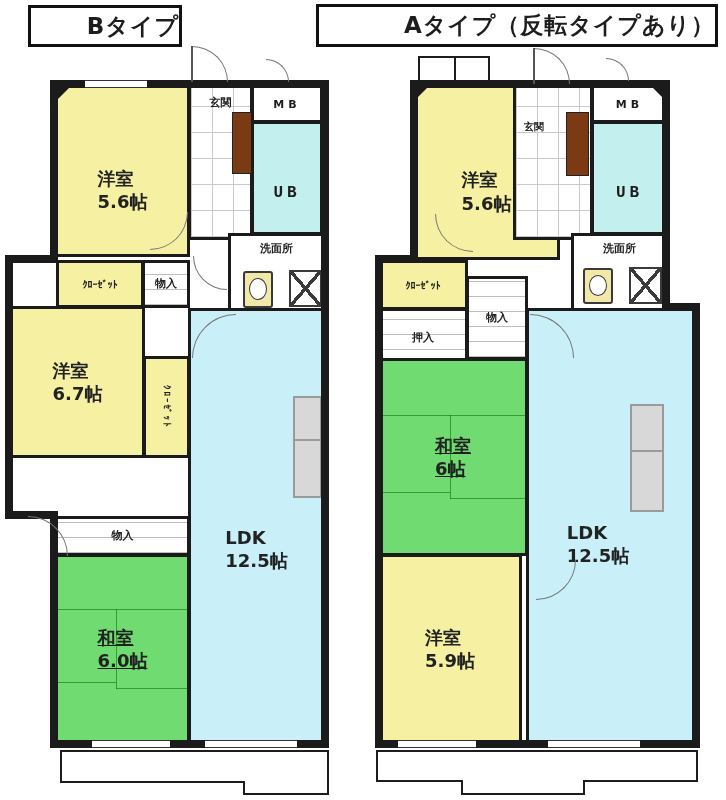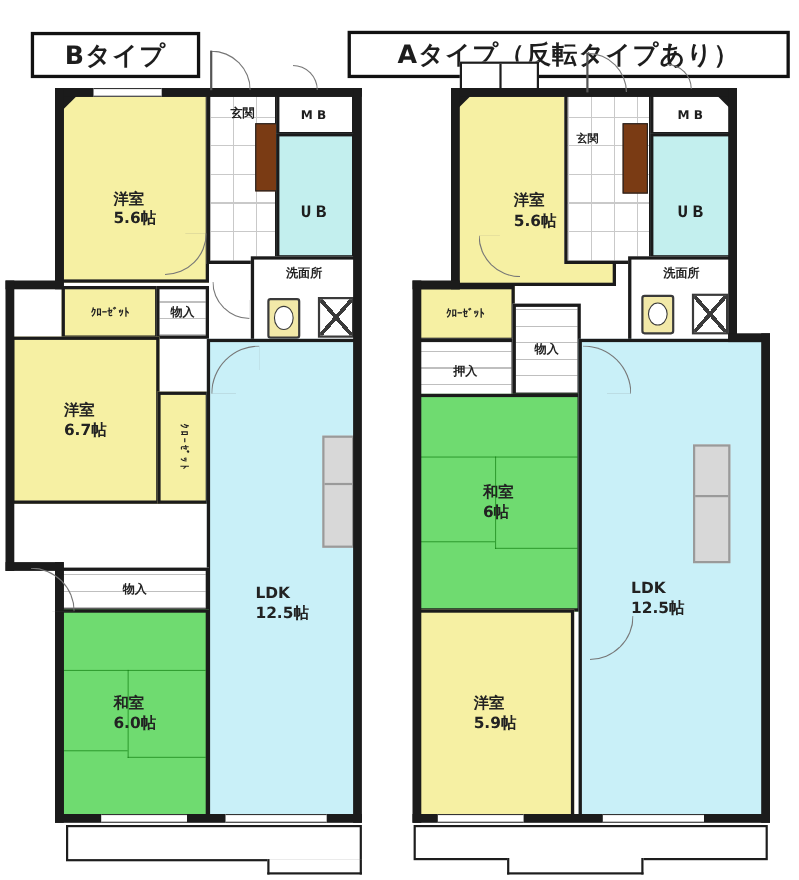--- a/index.html
+++ b/index.html
@@ -3,47 +3,47 @@
 <meta charset="utf-8">
 <style>
   html,body{margin:0;padding:0;}
   body{
     width:726px;height:800px;position:relative;background:#fff;
     font-family:"DejaVu Sans","Liberation Sans",sans-serif;color:#1d1d1d;
     overflow:hidden;
   }
   .title-box{
     position:absolute;border:3px solid #111;background:#fff;
-    display:flex;align-items:center;justify-content:center;
-    font-weight:bold;font-size:23px;letter-spacing:1px;white-space:nowrap;margin-top:24px;
+    display:flex;align-items:center;justify-content:flex-end;
+    font-weight:bold;font-size:23px;letter-spacing:1px;white-space:nowrap;
   }
   .room{
     position:absolute;border:3px solid var(--wall,#1b1b1b);box-sizing:border-box;
     display:flex;align-items:center;justify-content:center;text-align:left;
   }
   .yellow{background:var(--western_room,#f6f0a3);}
-  .green{background:var(--tatami_room,#6fdb70);}
+  .green{background:var(--tatami_room,#6fdb70);text-decoration:underline;}
   .blue{background:var(--ldk,#c9f0f8);}
   .cyan{background:var(--unit_bath,#c3efee);font-family:Liberation Mono, monospace;}
   .white{background:#fff;}
   .tile{
     background-image:
       repeating-linear-gradient(0deg,#c9c9c9 0 1px,transparent 1px 26px),
       repeating-linear-gradient(90deg,#c9c9c9 0 1px,transparent 1px 21px);
   }
   .shelf{
     background-image:repeating-linear-gradient(0deg,#bfbfbf 0 1px,transparent 1px 15px);
   }
   .wcgrid{
     background-color:var(--wc_floor,#efe9a8);
     background-image:
       repeating-linear-gradient(0deg,rgba(255,255,255,.95) 0 1px,transparent 1px 8px),
       repeating-linear-gradient(90deg,rgba(255,255,255,.95) 0 1px,transparent 1px 8px);
   }
-  .rlabel{font-size:14px;line-height:1.3;font-weight:600;color:#222;}
+  .rlabel{font-size:18px;line-height:1.3;font-weight:600;color:#222;}
   .rlabel span{display:block;}
   .sm{font-size:11px;}
   .xs{font-size:10px;}
   .spaced{letter-spacing:4px;font-weight:600;}
   .vtext{writing-mode:vertical-rl;font-size:9px;letter-spacing:2px;font-weight:600;}
   .wall{position:absolute;background:var(--wall,#1b1b1b);}
   .door{position:absolute;border:0 solid #767676;box-sizing:border-box;}
   .door.tr{border-top-width:1.5px;border-right-width:1.5px;border-radius:0 100% 0 0;}
   .door.tl{border-top-width:1.5px;border-left-width:1.5px;border-radius:100% 0 0 0;}
   .door.br{border-bottom-width:1.5px;border-right-width:1.5px;border-radius:0 0 100% 0;}

